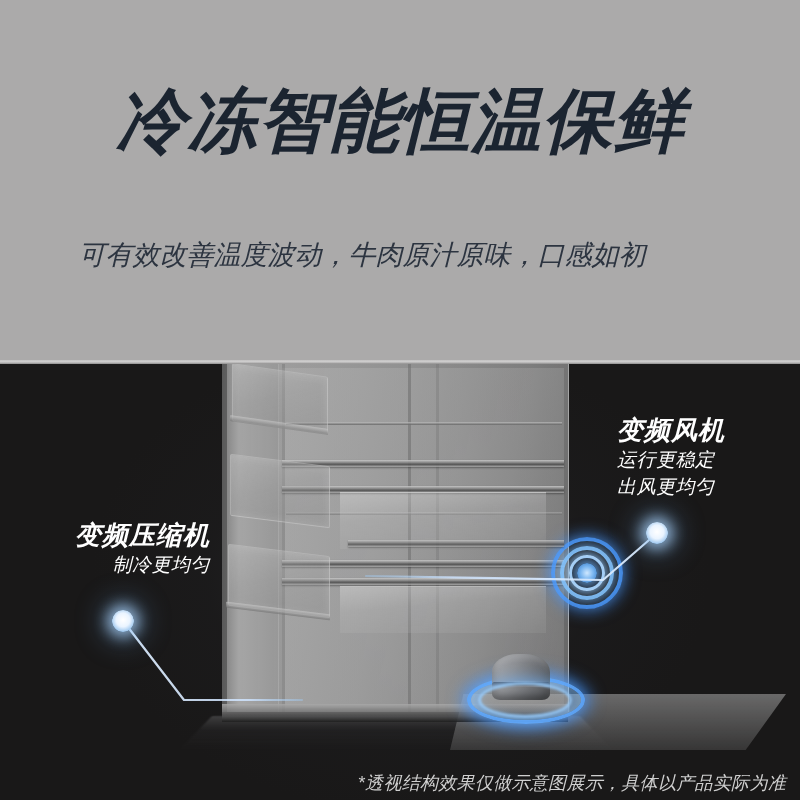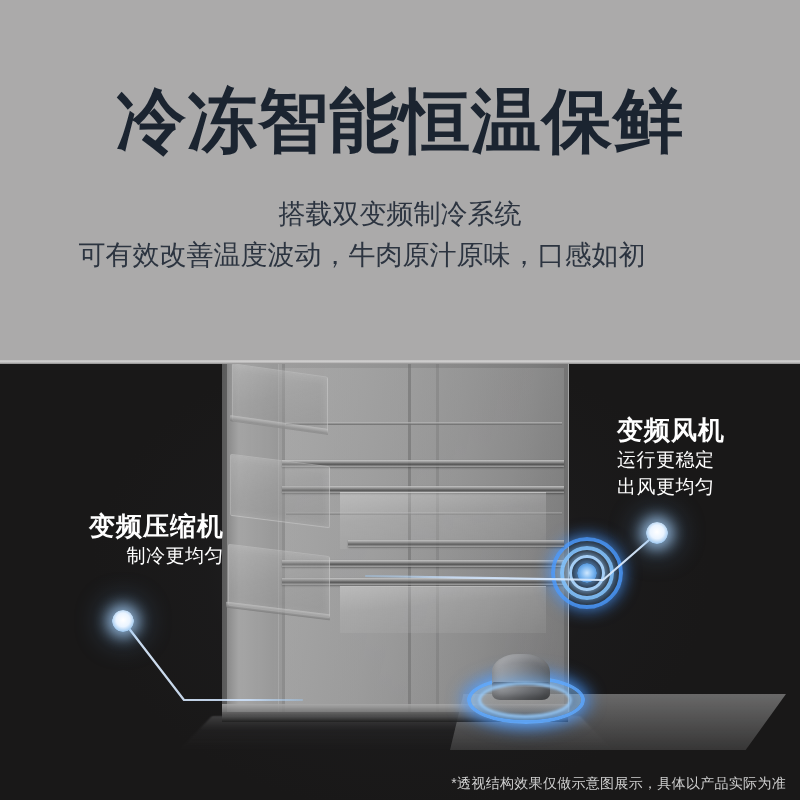--- a/index.html
+++ b/index.html
@@ -9,20 +9,21 @@
   }
   body {
     font-family: "Liberation Sans", "DejaVu Sans", sans-serif;
   }
   #page {
     position: relative;
     width: 800px;
     height: 800px;
     overflow: hidden;
     background: #ec4899;
+    font-style: italic;
   }
 
   
   .header {
     position: absolute;
     left: 0; top: 0;
     width: 800px;
     height: 360px;
     background: #abaaaa;
   }
@@ -310,35 +311,34 @@
     font-weight: 400;
     letter-spacing: 0.5px;
   }
   .callout-left { text-align: right; }
   .callout-right { text-align: left; }
 
   .footnote {
     position: absolute;
     right: 14px;
     bottom: 8px;
-    font-size: 14px;
+    font-size: 18px;
     line-height: 18px;
     color: #cfcfcf;
     white-space: nowrap;
     letter-spacing: 0.3px;
   }
 </style>
 </head>
 <body>
 
 <div id="page">
 
   <div class="header">
     <div class="headline">冷冻智能恒温保鲜</div>
-    <div class="subline1">搭载双变频制冷系统</div>
     <div class="subline2">可有效改善温度波动，牛肉原汁原味，口感如初</div>
   </div>
   <div class="header-seam"></div>
 
   <div class="stage">
 
     <div class="stage-vignette"></div>
 
     <div class="floor-reflection"></div>
 
@@ -405,21 +405,21 @@
       </defs>
 
       <polyline points="124,258 184,336 302,336" fill="none" stroke="url(#lineGradL)" stroke-width="2.2" stroke-linecap="round" stroke-linejoin="round"></polyline>
 
       <polyline points="656,170 603,216 366,212" fill="none" stroke="url(#lineGradR)" stroke-width="2.2" stroke-linecap="round" stroke-linejoin="round"></polyline>
     </svg>
 
     <div class="dot" style="left:112px; top:246px;"></div>
     <div class="dot" style="left:646px; top:158px;"></div>
 
-    <div class="callout callout-left" style="left:0px; top:146px; width:210px;margin-left:14px;">
+    <div class="callout callout-left" style="left:0px; top:155px; width:210px;">
       <div class="callout-title">变频压缩机</div>
       <div class="callout-line">制冷更均匀</div>
     </div>
 
     <div class="callout callout-right" style="left:617px; top:50px; width:190px;">
       <div class="callout-title">变频风机</div>
       <div class="callout-line">运行更稳定</div>
       <div class="callout-line">出风更均匀</div>
     </div>
 

